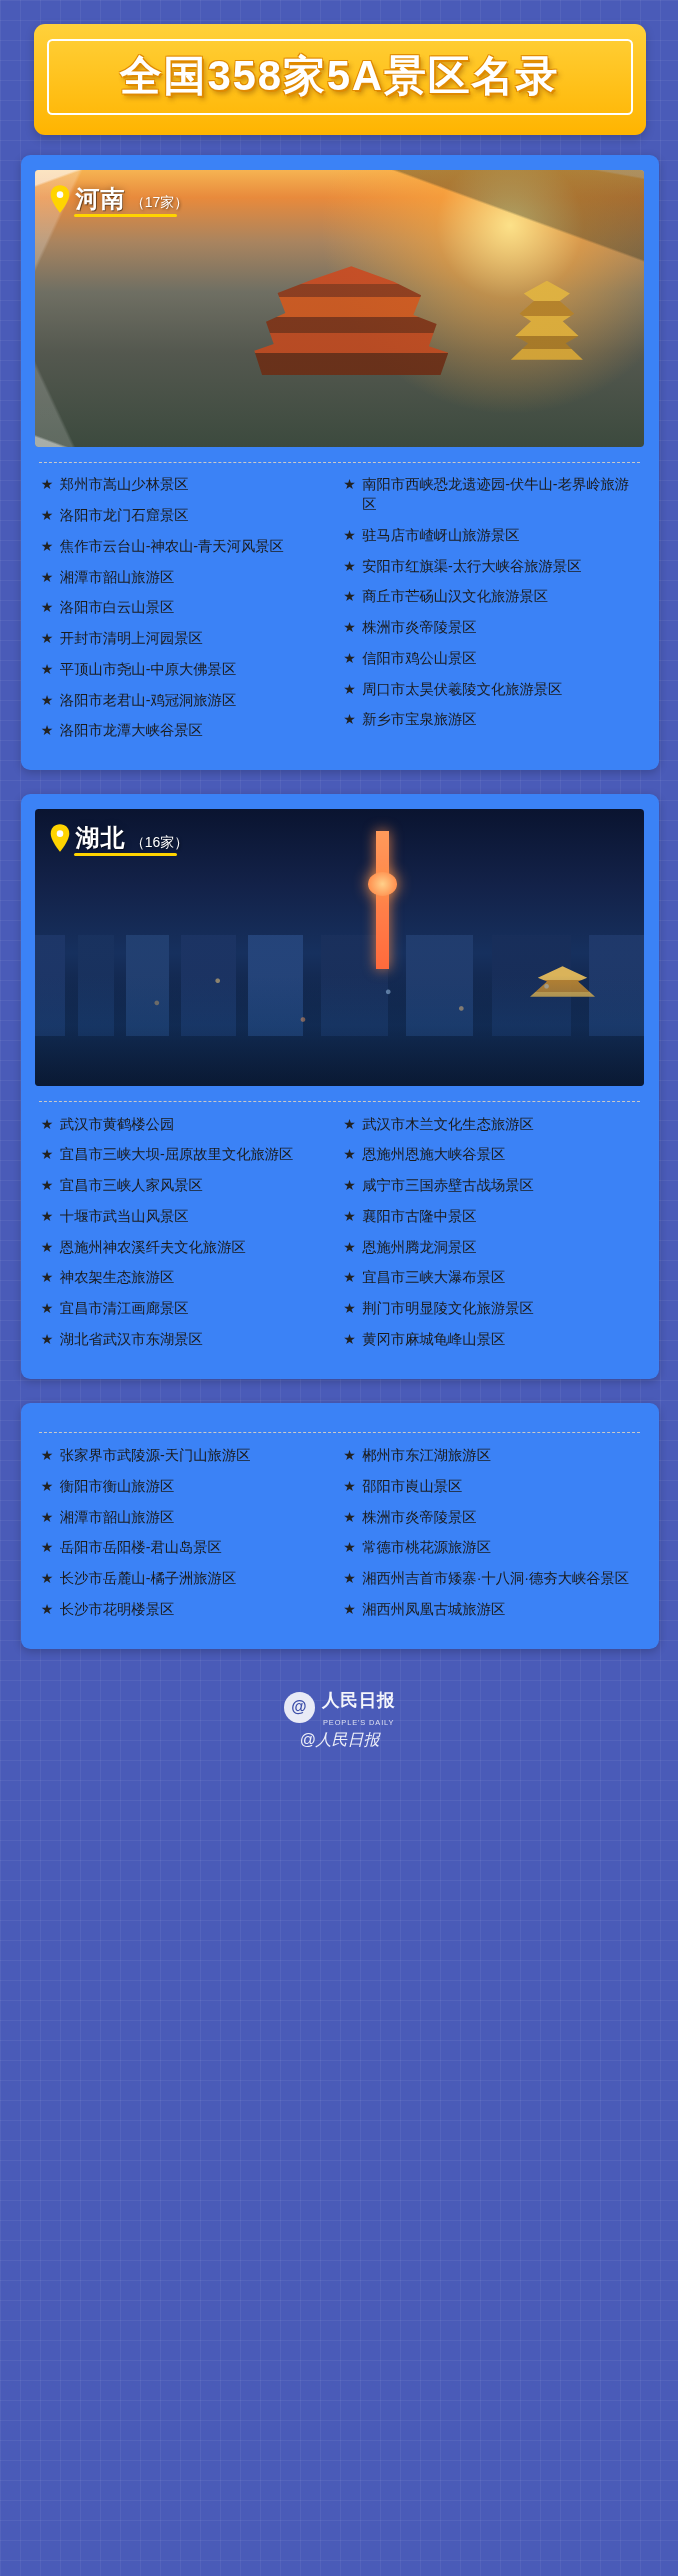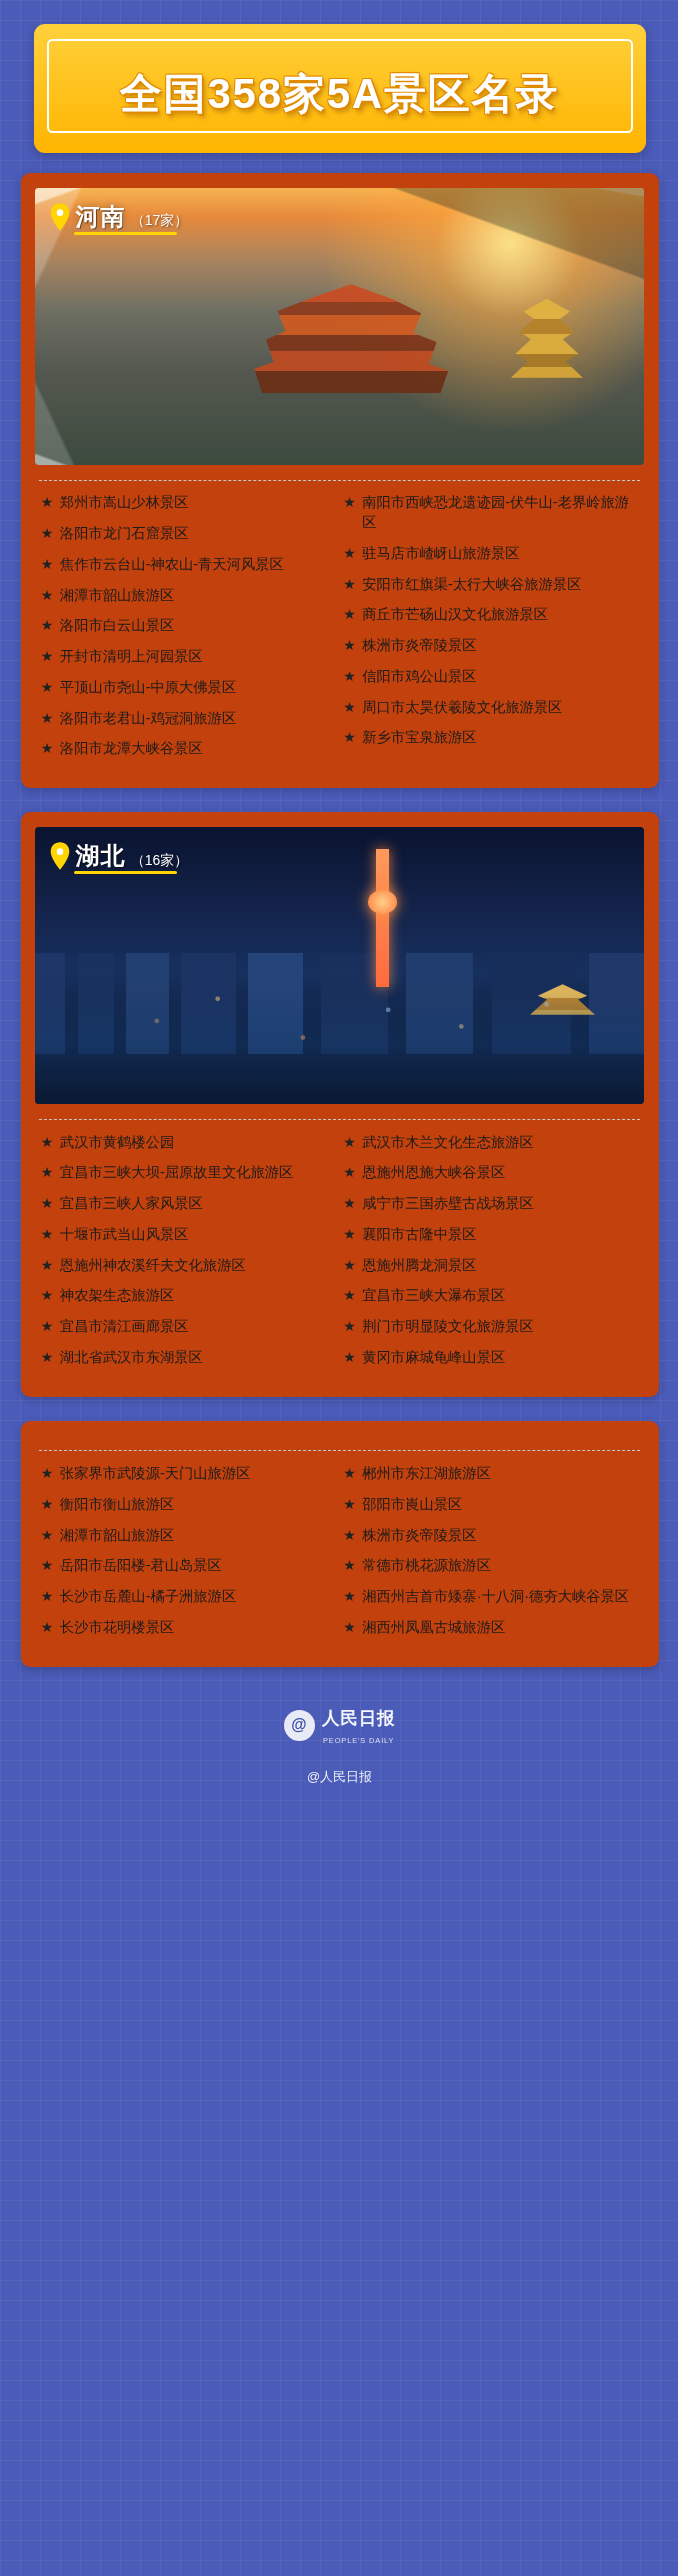--- a/index.html
+++ b/index.html
@@ -46,28 +46,27 @@
     color: #ffffff;
     letter-spacing: 1.8px;
     line-height: 1.15;
     text-shadow:
       1.8px 1.8px 0 #e08a00,
       -0.9px -0.9px 0 #e08a00,
       0.9px -0.9px 0 #e08a00,
       -0.9px 0.9px 0 #e08a00,
       2.8px 3.7px 5.5px rgba(120,60,0,0.45);
     white-space: nowrap;
-    margin-top: 18px;
   }
 
   
   .card {
     width: 638px;
     margin: 0 auto 24px auto;
-    background: #c2410c;
+    background: #3b82f6;
     border-radius: 9.2px;
     box-shadow: 0 2.8px 8.3px rgba(0,0,0,0.20);
     padding: 14.8px 14.8px 16.6px 14.8px;
     position: relative;
   }
   .photo-wrap {
     position: relative;
     width: 100%;
     height: 277px;
     border-radius: 3.7px;
@@ -298,23 +297,24 @@
   }
   .logo-sub {
     color: rgba(255,255,255,0.85);
     font-size: 7.4px;
     letter-spacing: 0.9px;
     display: block;
     margin-top: 6px;
     font-weight: normal;
   }
   .footer-handle {
-    margin-top: 23px;
+    margin-top: 3px;
     color: rgba(255,255,255,0.9);
-    font-size: 13px;
+    font-size: 16px;
+    font-style: italic;
   }
 </style>
 </head>
 <body>
 
 <div class="page">
 
   <div class="title-banner">
     <div class="title-inner">
       <div class="title-text">全国358家5A景区名录</div>

